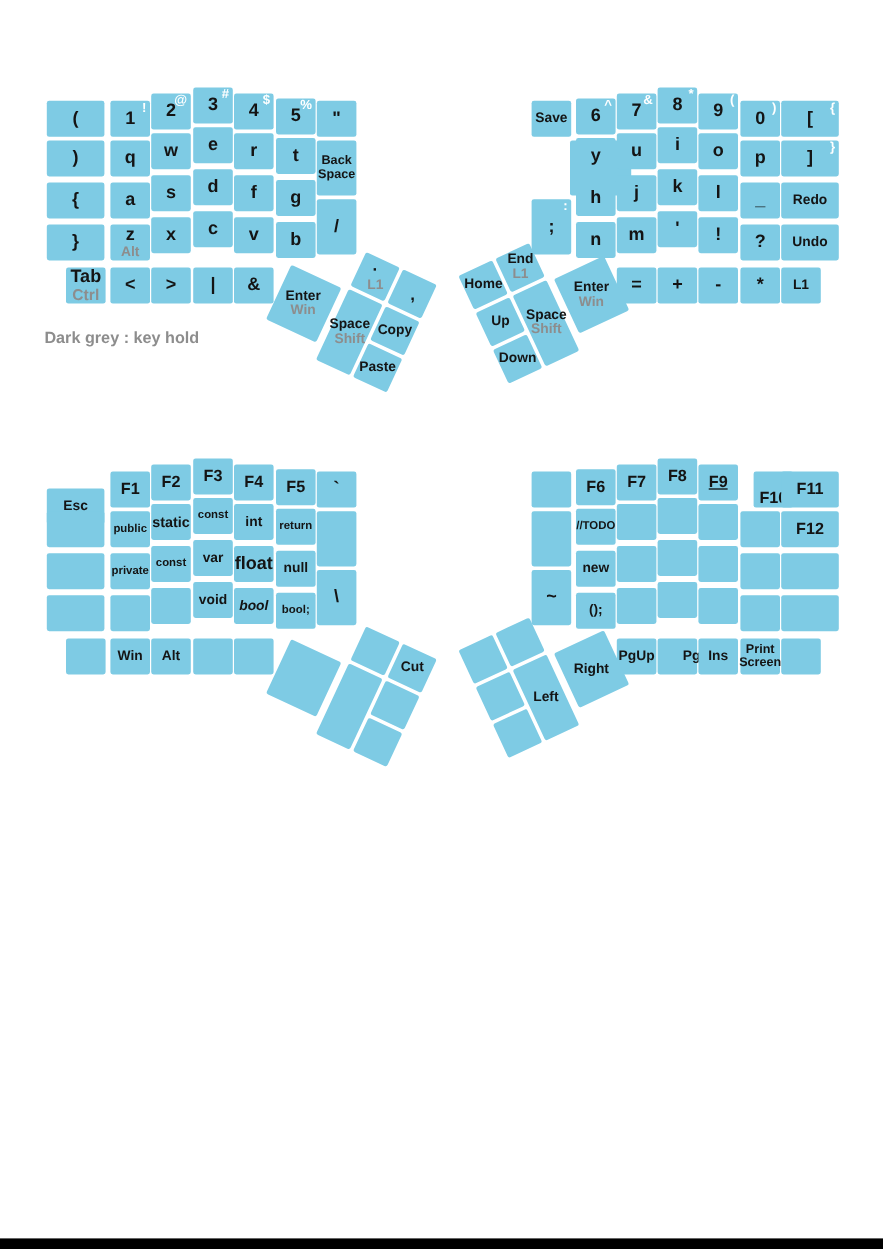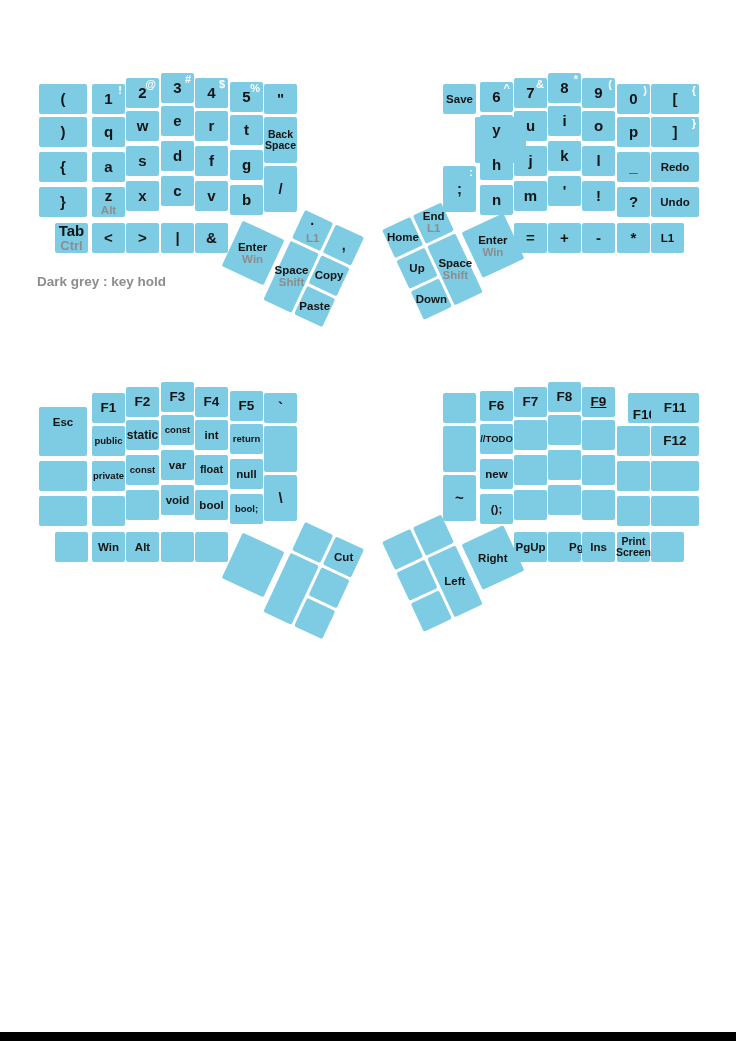--- a/index.html
+++ b/index.html
@@ -340,24 +340,24 @@
       <div class="key" style="left: 122px; top: 139px; width: 33px; height: 30px;">
         <div class="kl"></div>
       </div>
       <div class="key" style="left: 156px; top: -6px; width: 33px; height: 30px;">
         <div class="kl"><span class="tap" style="font-size: 13.5px;">F4</span></div>
       </div>
       <div class="key" style="left: 156px; top: 27px; width: 33px; height: 30px;">
         <div class="kl"><span class="tap" style="font-size: 11.5px;">int</span></div>
       </div>
       <div class="key" style="left: 156px; top: 62px; width: 33px; height: 30px;">
-        <div class="kl"><span class="tap" style="font-size: 11px;">float</span></div>
+        <div class="kl"><span class="tap" style="font-size: 15px;">float</span></div>
       </div>
       <div class="key" style="left: 156px; top: 97px; width: 33px; height: 30px;">
-        <div class="kl"><span class="tap" style="font-size: 11.5px;">bool</span></div>
+        <div class="kl"><span class="tap" style="font-size: 11.5px; font-style: italic;">bool</span></div>
       </div>
       <div class="key" style="left: 156px; top: 139px; width: 33px; height: 30px;">
         <div class="kl"></div>
       </div>
       <div class="key" style="left: 191px; top: -2px; width: 33px; height: 30px;">
         <div class="kl"><span class="tap" style="font-size: 13.5px;">F5</span></div>
       </div>
       <div class="key" style="left: 191px; top: 31px; width: 33px; height: 30px;">
         <div class="kl"><span class="tap" style="font-size: 9.5px;">return</span></div>
       </div>

